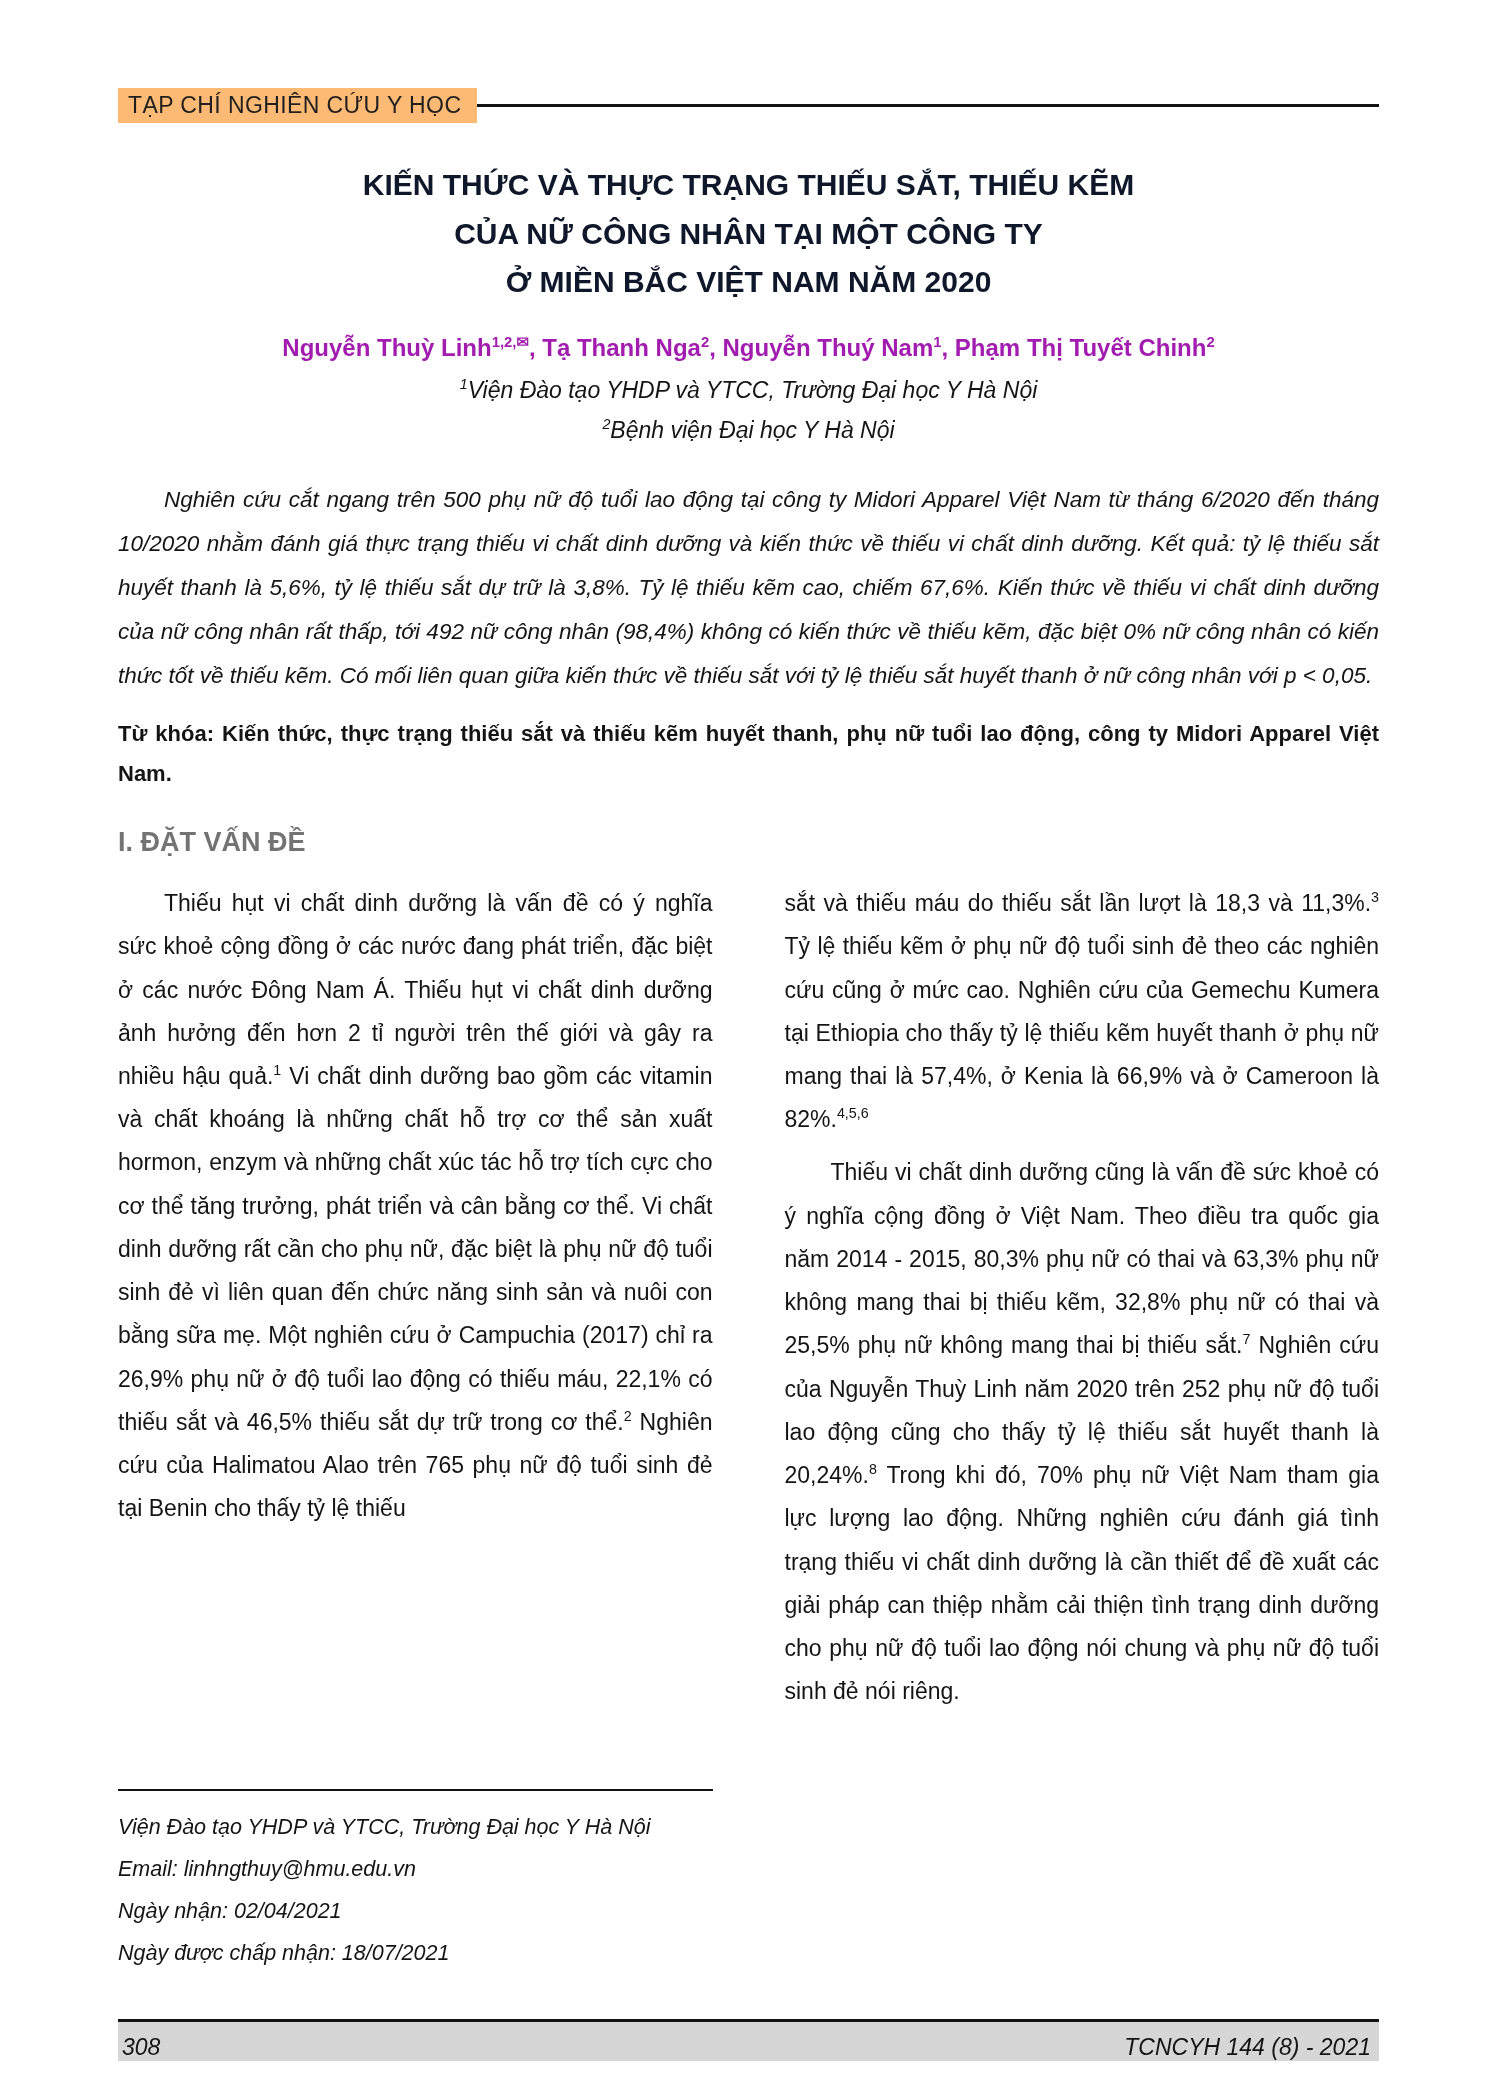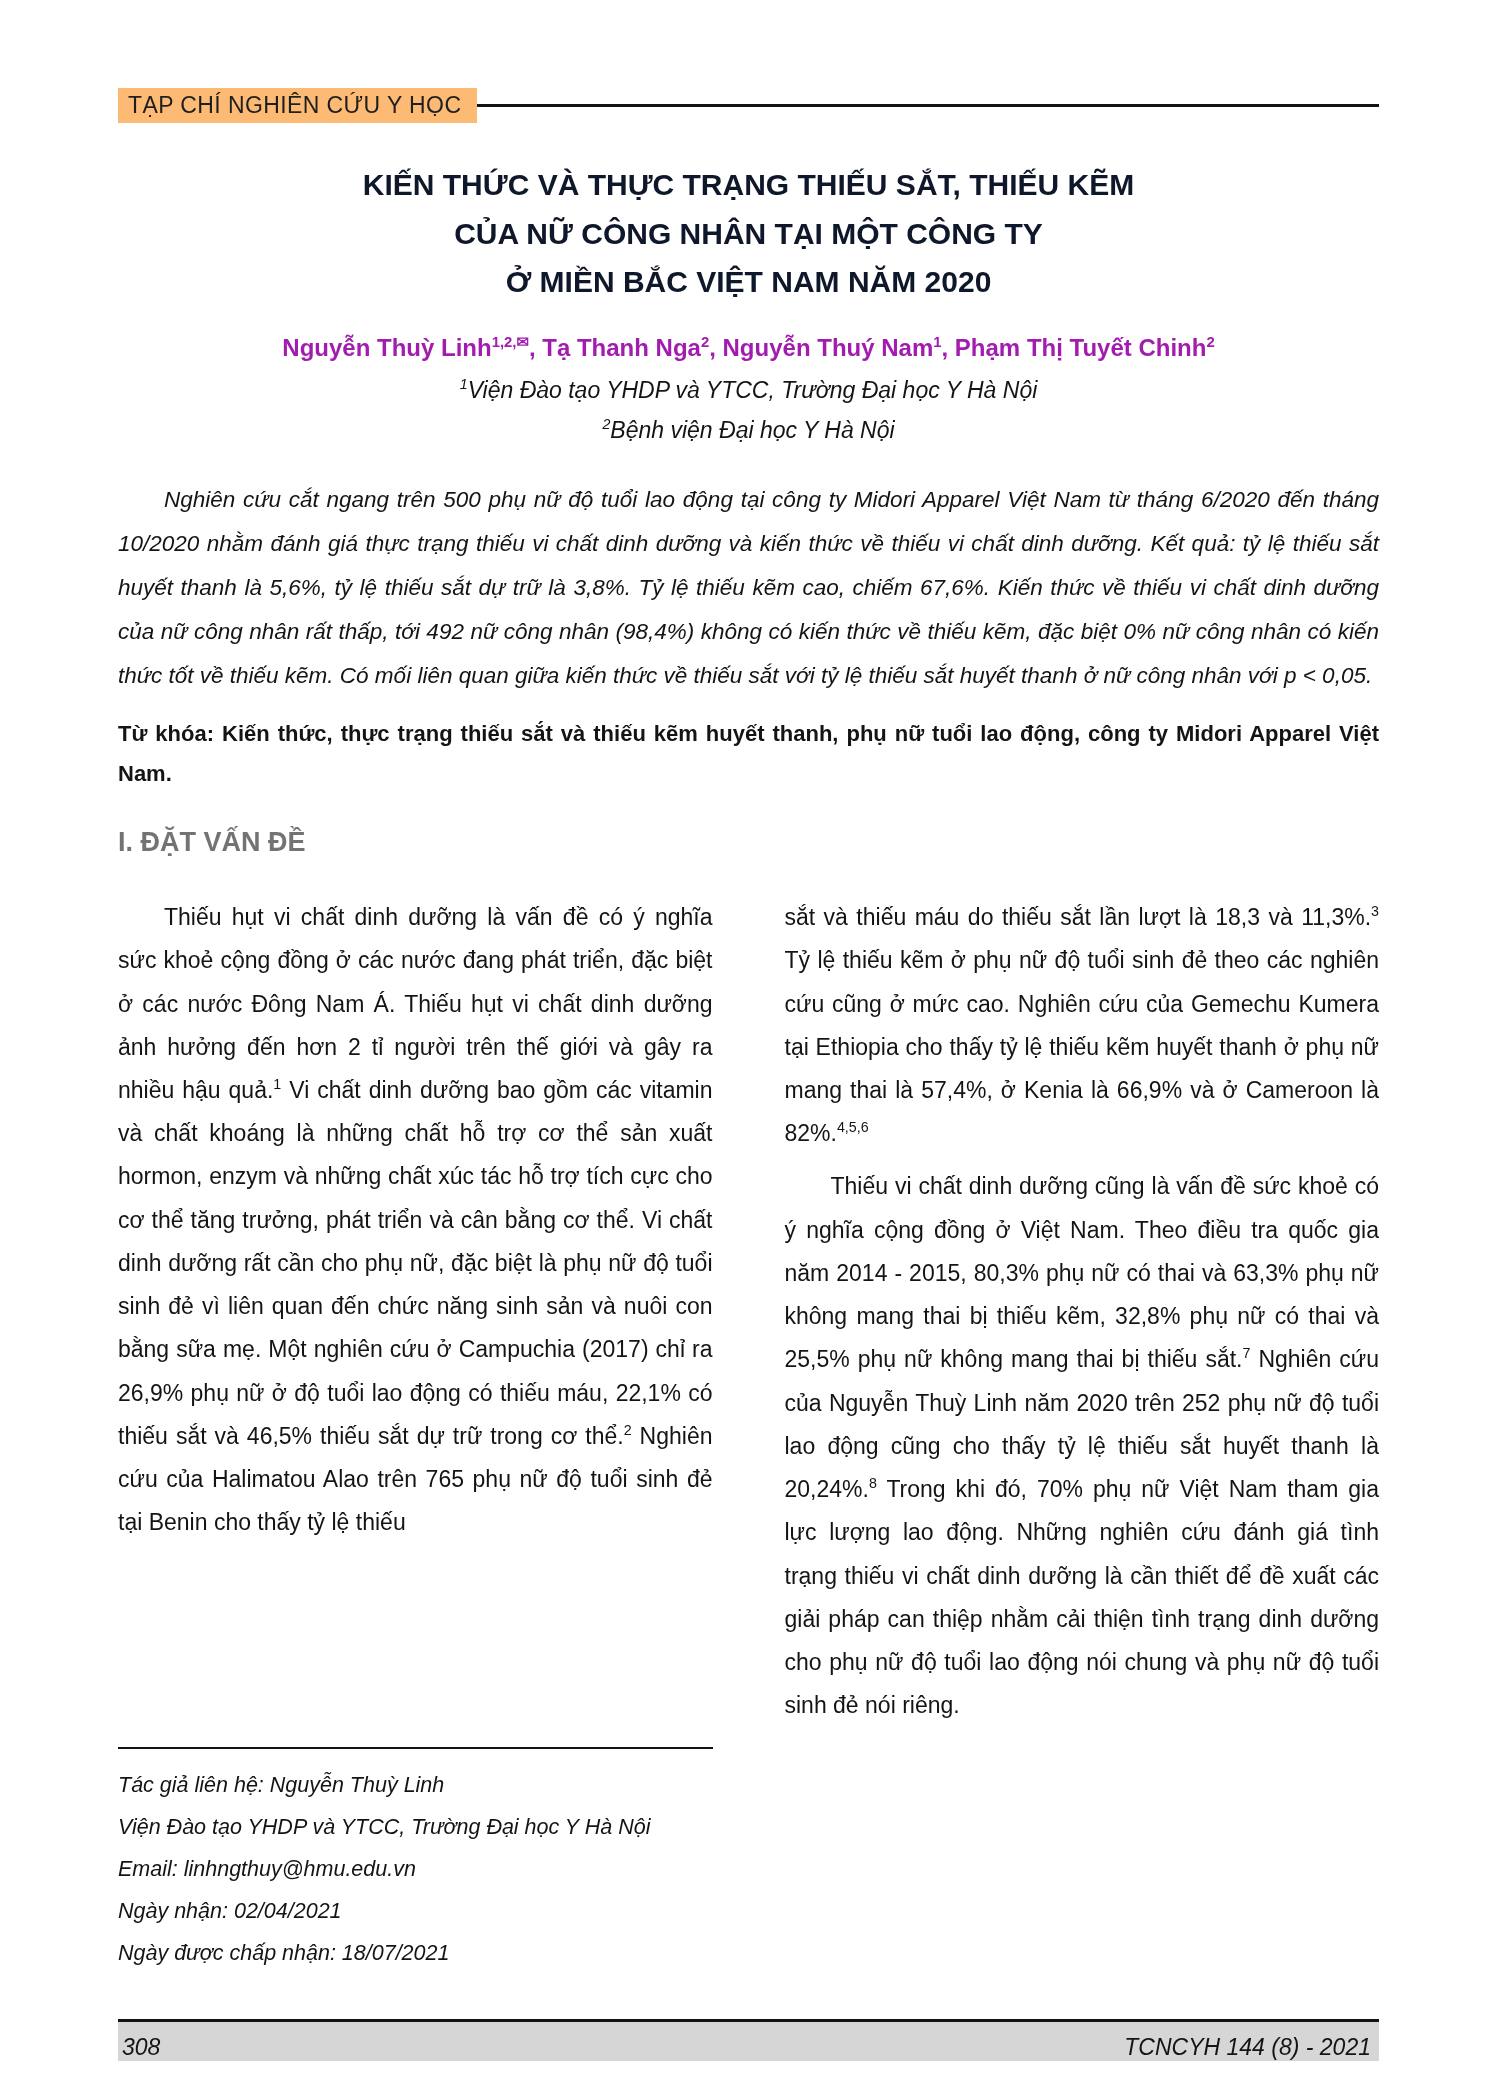--- a/index.html
+++ b/index.html
@@ -74,21 +74,21 @@
   }
 
   
   .section-heading {
     margin-top:32px;
     font-weight:bold;
     font-size:27px;
     color:#737373;
   }
   .columns {
-    margin-top:38px;
+    margin-top:24px;
     display:flex;
     gap:72px;
     flex:1 0 auto;
     align-items:stretch;
   }
   .col { flex:1 1 0; display:flex; flex-direction:column; }
   .body-par {
     font-size:23px;
     line-height:1.88;
     text-align:justify;
@@ -148,21 +148,20 @@
   <p class="abstract">Nghiên cứu cắt ngang trên 500 phụ nữ độ tuổi lao động tại công ty Midori Apparel Việt Nam từ tháng 6/2020 đến tháng 10/2020 nhằm đánh giá thực trạng thiếu vi chất dinh dưỡng và kiến thức về thiếu vi chất dinh dưỡng. Kết quả: tỷ lệ thiếu sắt huyết thanh là 5,6%, tỷ lệ thiếu sắt dự trữ là 3,8%. Tỷ lệ thiếu kẽm cao, chiếm 67,6%. Kiến thức về thiếu vi chất dinh dưỡng của nữ công nhân rất thấp, tới 492 nữ công nhân (98,4%) không có kiến thức về thiếu kẽm, đặc biệt 0% nữ công nhân có kiến thức tốt về thiếu kẽm. Có mối liên quan giữa kiến thức về thiếu sắt với tỷ lệ thiếu sắt huyết thanh ở nữ công nhân với p &lt; 0,05.</p>
 
   <p class="keywords"><span>Từ khóa:</span><span> Kiến thức, thực trạng thiếu sắt và thiếu kẽm huyết thanh, phụ nữ tuổi lao động, công ty Midori Apparel Việt Nam.</span></p>
 
   <h2 class="section-heading">I. ĐẶT VẤN ĐỀ</h2>
 
   <div class="columns">
     <div class="col">
       <p class="body-par indent">Thiếu hụt vi chất dinh dưỡng là vấn đề có ý nghĩa sức khoẻ cộng đồng ở các nước đang phát triển, đặc biệt ở các nước Đông Nam Á. Thiếu hụt vi chất dinh dưỡng ảnh hưởng đến hơn 2 tỉ người trên thế giới và gây ra nhiều hậu quả.<sup>1</sup> Vi chất dinh dưỡng bao gồm các vitamin và chất khoáng là những chất hỗ trợ cơ thể sản xuất hormon, enzym và những chất xúc tác hỗ trợ tích cực cho cơ thể tăng trưởng, phát triển và cân bằng cơ thể. Vi chất dinh dưỡng rất cần cho phụ nữ, đặc biệt là phụ nữ độ tuổi sinh đẻ vì liên quan đến chức năng sinh sản và nuôi con bằng sữa mẹ. Một nghiên cứu ở Campuchia (2017) chỉ ra 26,9% phụ nữ ở độ tuổi lao động có thiếu máu, 22,1% có thiếu sắt và 46,5% thiếu sắt dự trữ trong cơ thể.<sup>2</sup> Nghiên cứu của Halimatou Alao trên 765 phụ nữ độ tuổi sinh đẻ tại Benin cho thấy tỷ lệ thiếu</p>
       <div class="contact">
-        <div>Tác giả liên hệ: Nguyễn Thuỳ Linh</div>
         <div>Viện Đào tạo YHDP và YTCC, Trường Đại học Y Hà Nội</div>
         <div>Email: linhngthuy@hmu.edu.vn</div>
         <div>Ngày nhận: 02/04/2021</div>
         <div>Ngày được chấp nhận: 18/07/2021</div>
       </div>
     </div>
     <div class="col">
       <p class="body-par">sắt và thiếu máu do thiếu sắt lần lượt là 18,3 và 11,3%.<sup>3</sup> Tỷ lệ thiếu kẽm ở phụ nữ độ tuổi sinh đẻ theo các nghiên cứu cũng ở mức cao. Nghiên cứu của Gemechu Kumera tại Ethiopia cho thấy tỷ lệ thiếu kẽm huyết thanh ở phụ nữ mang thai là 57,4%, ở Kenia là 66,9% và ở Cameroon là 82%.<sup>4,5,6</sup></p>
       <p class="body-par indent par-gap">Thiếu vi chất dinh dưỡng cũng là vấn đề sức khoẻ có ý nghĩa cộng đồng ở Việt Nam. Theo điều tra quốc gia năm 2014 - 2015, 80,3% phụ nữ có thai và 63,3% phụ nữ không mang thai bị thiếu kẽm, 32,8% phụ nữ có thai và 25,5% phụ nữ không mang thai bị thiếu sắt.<sup>7</sup> Nghiên cứu của Nguyễn Thuỳ Linh năm 2020 trên 252 phụ nữ độ tuổi lao động cũng cho thấy tỷ lệ thiếu sắt huyết thanh là 20,24%.<sup>8</sup> Trong khi đó, 70% phụ nữ Việt Nam tham gia lực lượng lao động. Những nghiên cứu đánh giá tình trạng thiếu vi chất dinh dưỡng là cần thiết để đề xuất các giải pháp can thiệp nhằm cải thiện tình trạng dinh dưỡng cho phụ nữ độ tuổi lao động nói chung và phụ nữ độ tuổi sinh đẻ nói riêng.</p>
     </div>

